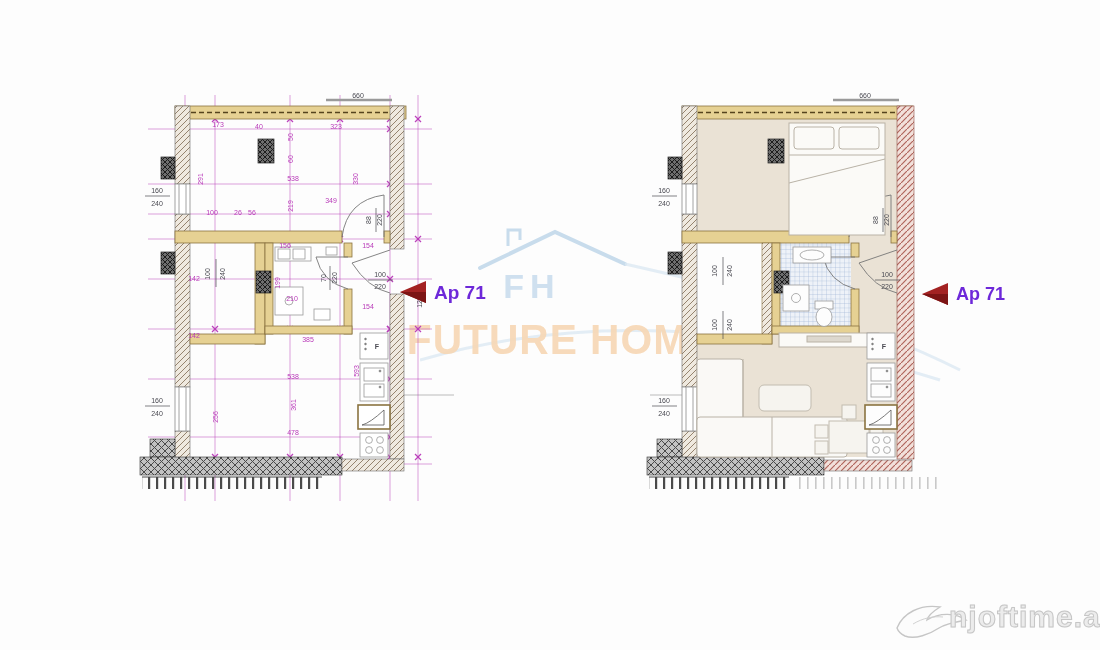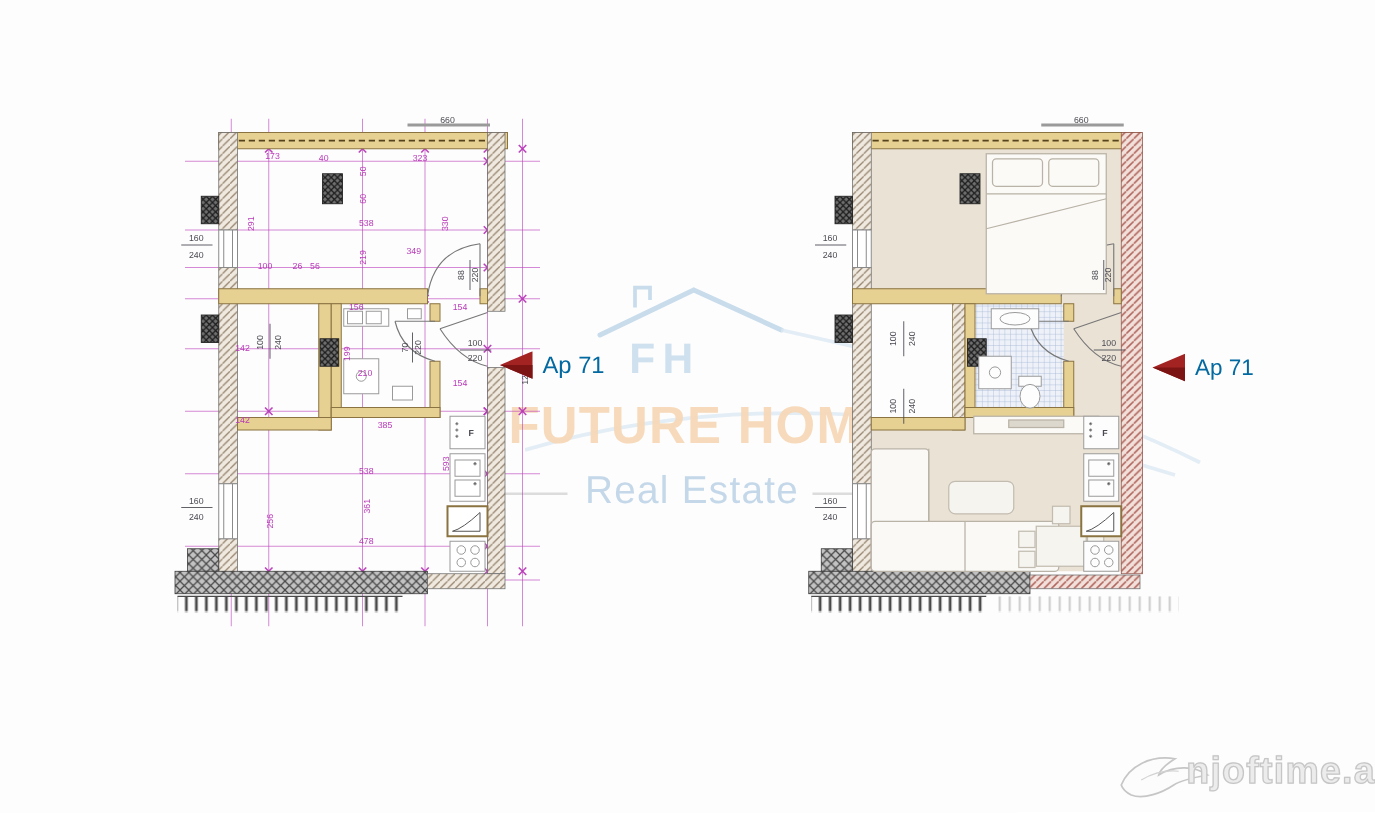--- a/index.html
+++ b/index.html
@@ -8,21 +8,21 @@
   .abs{position:absolute;}
   svg text{font-family:"Liberation Sans",sans-serif;}
   .dm{font-size:7px;fill:#b93ab9;}
   .dk{font-size:7px;fill:#4a4a52;}
   .mid{text-anchor:middle;}
   .wm-company{position:absolute;left:402px;top:316px;font-size:42px;font-weight:bold;
       letter-spacing:1px;color:#f7d7b4;white-space:nowrap;transform:scaleX(.97);opacity:.9;}
   .wm-tagline{position:absolute;left:468px;top:374px;font-size:31px;color:#c2d7e9;
       letter-spacing:1px;white-space:nowrap;opacity:.95;}
   .wm-line{position:absolute;top:394px;width:50px;height:2px;background:#dcdcdc;}
-  .ap-label{position:absolute;font-size:19px;color:#0369a1;font-weight:normal;white-space:nowrap;}
+  .ap-label{position:absolute;font-size:19px;color:#6d28d9;font-weight:bold;white-space:nowrap;}
   .site-text{position:absolute;left:56px;top:2px;font-size:30px;font-weight:bold;color:#ececec;
       -webkit-text-stroke:1px #c6c6c6;text-shadow:0 0 1px #d4d4d4;letter-spacing:1px;}
 </style>
 </head>
 <body>
 
 <div id="stage">
 
 <svg width="0" height="0" class="abs">
   <defs>
@@ -56,21 +56,20 @@
 </svg>
 
 <svg class="abs" style="left:420px;top:220px" width="560" height="210">
   <path d="M60,48 L135,12 L205,44" fill="none" stroke="#c8dcec" stroke-width="4" stroke-linecap="round"></path>
   <path d="M88,26 L88,10 L100,10 L100,20" fill="none" stroke="#c8dcec" stroke-width="3"></path>
   <path d="M205,44 C320,70 430,95 540,150" fill="none" stroke="#dce8f3" stroke-width="3" opacity=".8"></path>
   <path d="M0,140 C150,96 330,100 520,160" fill="none" stroke="#dce8f3" stroke-width="3" opacity=".8"></path>
   <text x="112" y="78" font-size="34" font-weight="bold" fill="#cfe0ef" letter-spacing="6" text-anchor="middle">FH</text>
 </svg>
 <div class="wm-company">FUTURE HOME</div>
-<div class="wm-tagline">Real Estate</div>
 <div class="wm-line" style="left:404px"></div>
 <div class="wm-line" style="left:650px"></div>
 
 <svg class="abs" style="left:130px;top:87px" width="330" height="440" viewBox="0 0 330 440">
 
   <g class="grid">
         <line x1="55" y1="8" x2="55" y2="414" stroke="#b93ab9" stroke-width="0.6" opacity="0.8"></line>
         <line x1="85" y1="8" x2="85" y2="414" stroke="#b93ab9" stroke-width="0.6" opacity="0.8"></line>
         <line x1="160" y1="8" x2="160" y2="414" stroke="#b93ab9" stroke-width="0.6" opacity="0.8"></line>
         <line x1="210" y1="8" x2="210" y2="414" stroke="#b93ab9" stroke-width="0.6" opacity="0.8"></line>

